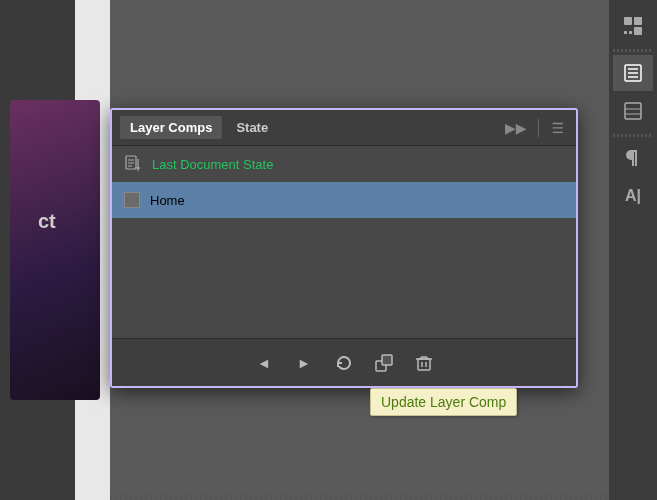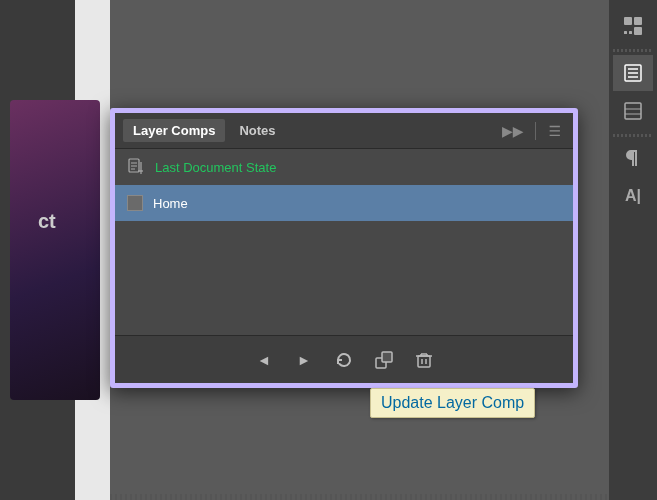--- a/index.html
+++ b/index.html
@@ -85,21 +85,21 @@
     }
 
     
     .panel {
       position: absolute;
       left: 110px;
       top: 108px;
       width: 468px;
       height: 280px;
       background: #484848;
-      border: 5px solid #c4b5fd;
+      border: 2px solid #c4b5fd;
       border-radius: 3px;
       box-shadow: 0 4px 20px rgba(0,0,0,0.6);
       display: flex;
       flex-direction: column;
     }
 
     
     .panel-header {
       display: flex;
       align-items: center;
@@ -156,21 +156,21 @@
       align-items: center;
       height: 36px;
       padding: 0 12px;
       gap: 10px;
       color: #22c55e;
       font-size: 13px;
       cursor: pointer;
     }
     .list-item.selected {
       background: #5b7fa6;
-      color: #ffffff;
+      color: #000000;
     }
     .list-item-icon {
       width: 18px;
       height: 18px;
       border: 1px solid #888;
       display: flex;
       align-items: center;
       justify-content: center;
       flex-shrink: 0;
       font-size: 10px;
@@ -215,22 +215,22 @@
     }
 
     
     .tooltip {
       position: absolute;
       left: 370px;
       top: 388px;
       background: #f5f0c8;
       border: 1px solid #c8c090;
       padding: 5px 10px;
-      font-size: 16px;
-      color: #0369a1;
+      font-size: 14px;
+      color: #4d7c0f;
       border-radius: 2px;
       white-space: nowrap;
       box-shadow: 1px 1px 3px rgba(0,0,0,0.3);
     }
 
     
     .bottom-strip {
       position: absolute;
       left: 110px;
       bottom: 0;
@@ -286,21 +286,21 @@
 
   <div class="sidebar-icon">
     <span style="font-size:16px; font-weight:bold; color:#aaa;">A|</span>
   </div>
 </div>
 
 <div class="panel">
 
   <div class="panel-header">
     <div class="tab active">Layer Comps</div>
-    <div class="tab">Notes</div>
+    <div class="tab">State</div>
     <div class="panel-header-spacer"></div>
     <div class="header-arrow">▶▶</div>
     <div class="header-sep"></div>
     <div class="header-menu">☰</div>
   </div>
 
   <div class="panel-body">
 
     <div class="list-item">
       <div class="list-item-icon doc">

